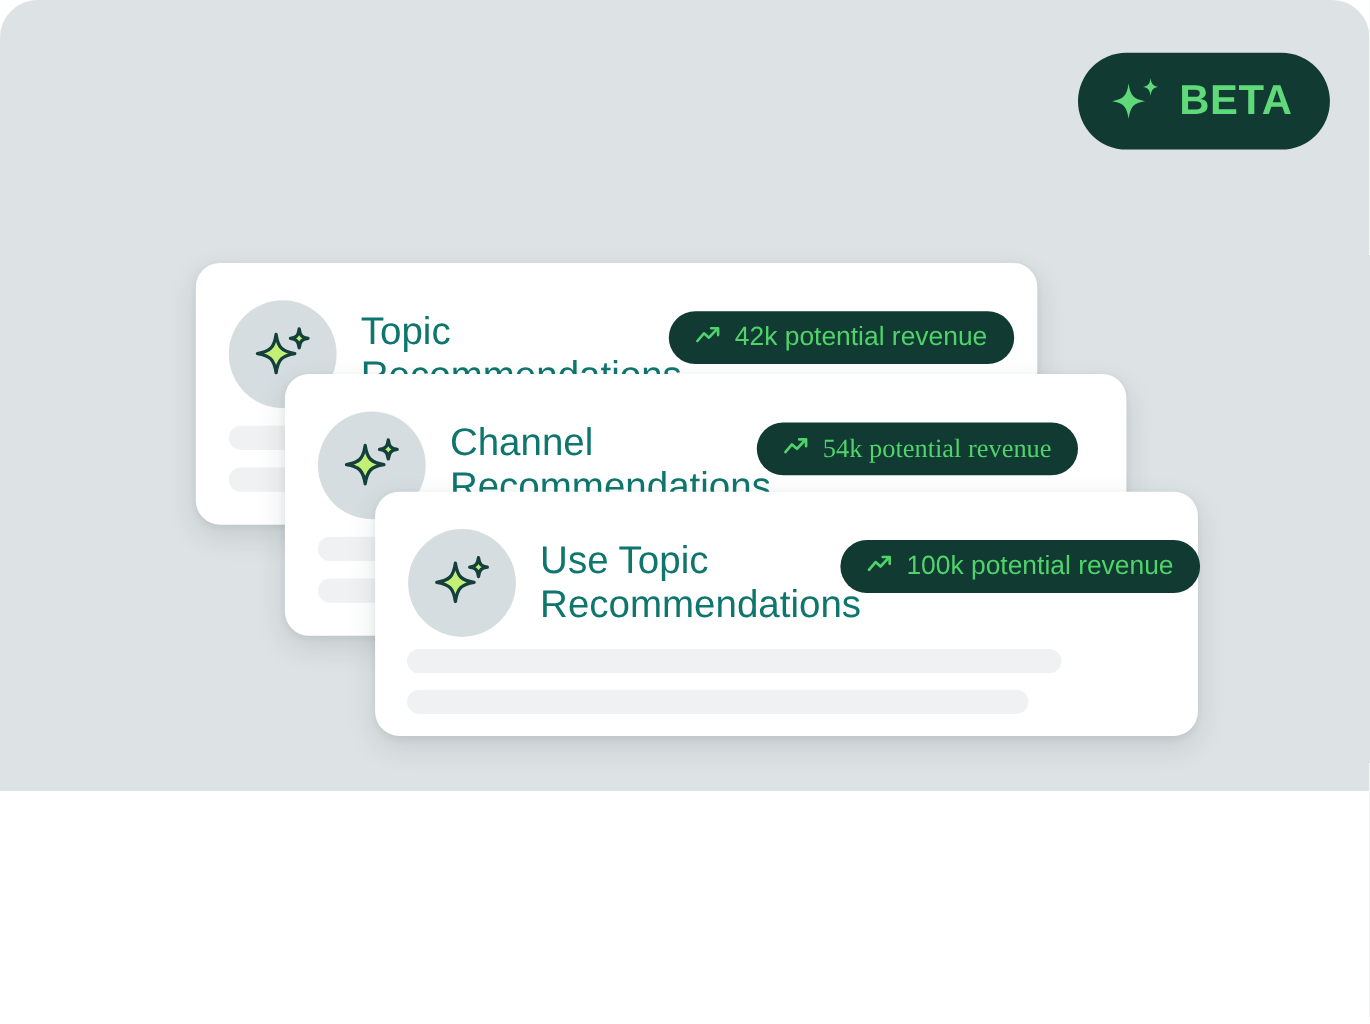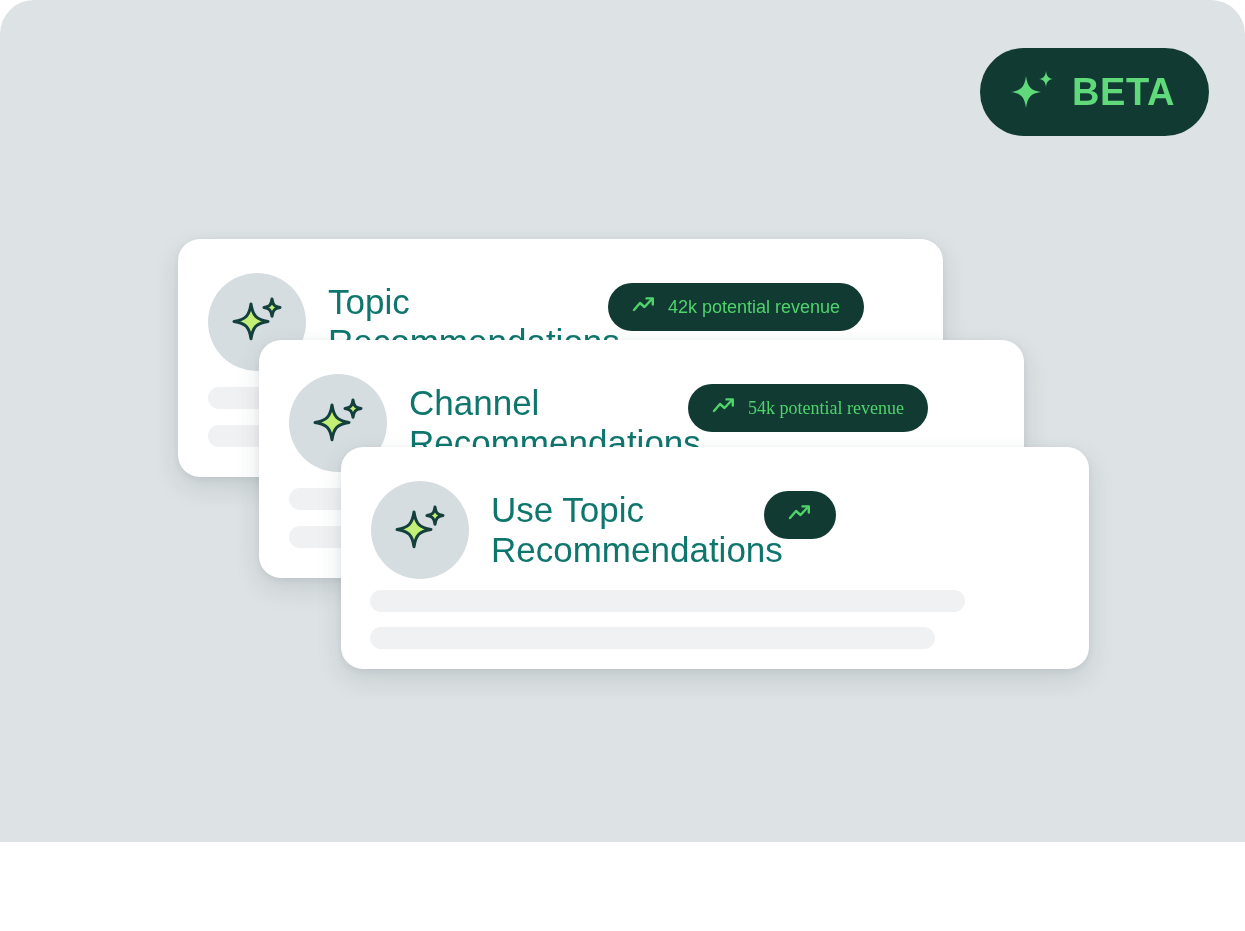--- a/index.html
+++ b/index.html
@@ -5,21 +5,21 @@
   html, body {
     margin: 0;
     padding: 0;
     background: #ffffff;
     font-family: "Liberation Sans", sans-serif;
   }
 
   #stage {
     position: relative;
     width: 1245px;
-    height: 842px;
+    height: 719px;
     overflow: hidden;
     background: #ffffff;
   }
 
   
   .panel {
     position: absolute;
     left: 0;
     top: 0;
     width: 1245px;
@@ -100,21 +100,21 @@
     align-items: center;
     gap: 12px;
     height: 48px;
     padding: 0 24px;
     border-radius: 26px;
     background: #113a33;
     white-space: nowrap;
   }
   .pill-text {
     color: #4fd36a;
-    font-size: 18px;
+    font-size: 24px;
     line-height: 1;
   }
   .card-1 .pill { left: 430px; }
   .card-2 .pill { left: 429px; font-family: Liberation Serif, serif; }
   .card-3 .pill { left: 423px; }
 
   
   .skeleton {
     position: absolute;
     height: 22px;
@@ -208,18 +208,19 @@
       <div class="card-title">Use Topic
 Recommendations</div>
     </div>
     <div class="pill">
       <span>
         <svg width="24" height="20" viewBox="0 0 24 20" aria-hidden="true">
           <path d="M2 15 L8 8 L12.5 12 L20 4" fill="none" stroke="#4fd36a" stroke-width="2.4" stroke-linecap="round" stroke-linejoin="round"></path>
           <path d="M14.5 3.4 L20.8 3.4 L20.8 9.6" fill="none" stroke="#4fd36a" stroke-width="2.4" stroke-linecap="round" stroke-linejoin="round"></path>
         </svg>
       </span>
+      <span class="pill-text">100k potential revenue</span>
     </div>
     <div class="skeleton sk-a"></div>
     <div class="skeleton sk-b"></div>
   </div>
 
 </div>
 
 </body></html>

